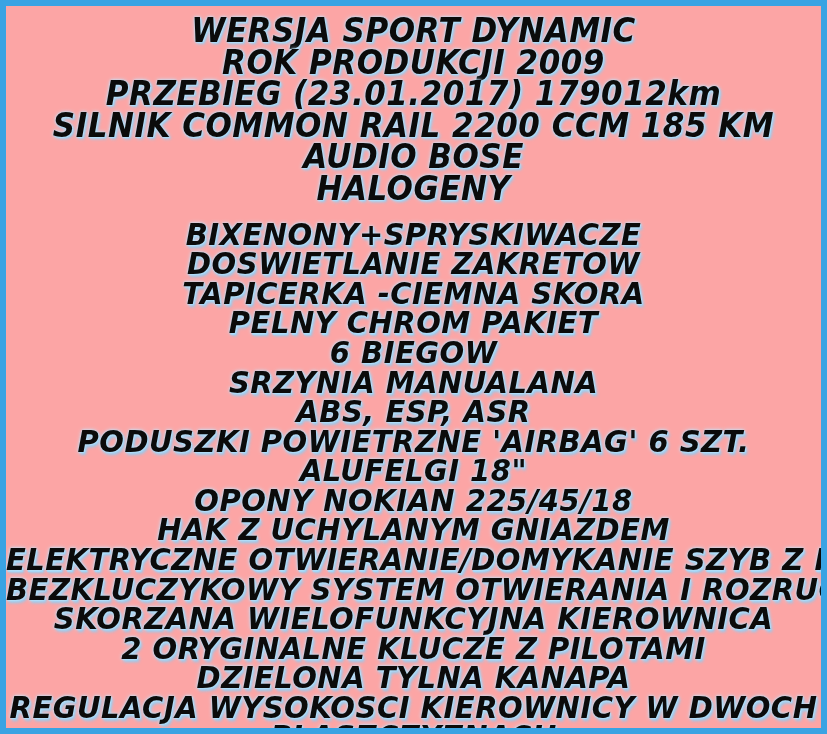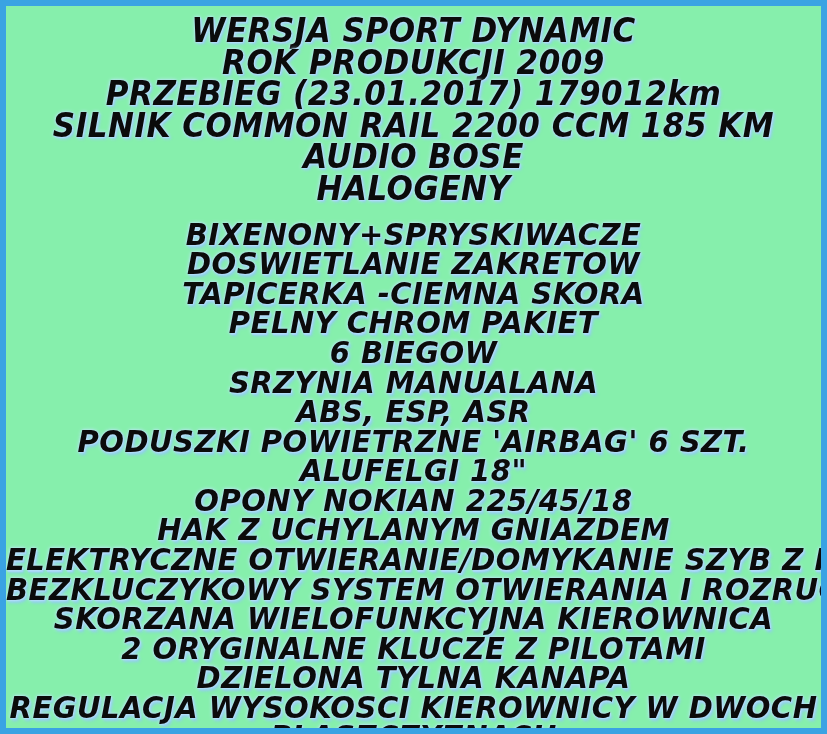--- a/index.html
+++ b/index.html
@@ -12,21 +12,21 @@
     background: #ffffff;
     font-family: "DejaVu Sans", sans-serif;
     overflow: hidden;
   }
   #page {
     position: relative;
     width: 827px;
     height: 734px;
     box-sizing: border-box;
     border: 6px solid #3aa3e3;
-    background: #86efac;
+    background: #fca5a5;
     overflow: hidden;
   }
   #content {
     position: absolute;
     left: 0;
     top: 0;
     width: 815px;
     padding-top: 8px;
     text-align: center;
   }

